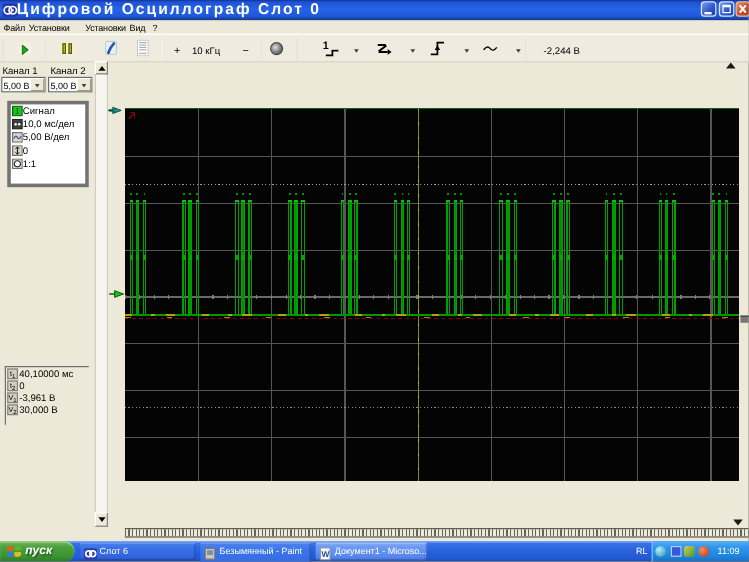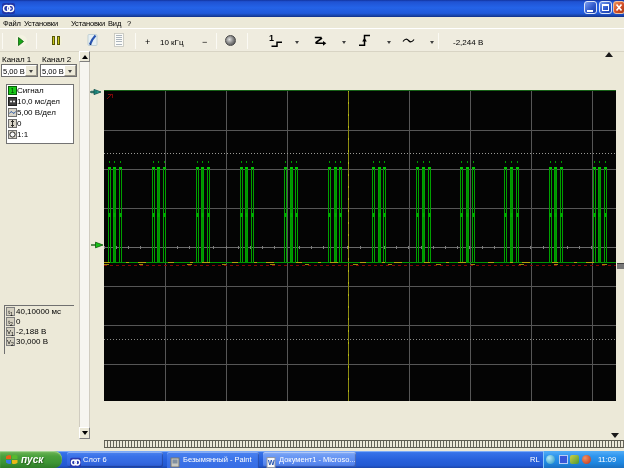--- a/index.html
+++ b/index.html
@@ -6,20 +6,21 @@
 .tb-sep{position:absolute;width:1px;background:#b4b09e;border-right:1px solid #fbfaf4}
 .ddarr{position:absolute;width:0;height:0;border-left:2.5px solid transparent;border-right:2.5px solid transparent;border-top:3px solid #404040}
 </style></head><body>
 <div class="abs" style="left:0;top:0;width:624px;height:17px;background:linear-gradient(180deg,#12339e 0%,#1f52d2 10%,#2463e8 45%,#2059da 78%,#17409f 94%,#102e8a 100%)">
 <svg class="abs" style="left:2px;top:2px" width="13" height="13" viewBox="0 0 13 13">
  <rect x="0" y="1" width="13" height="11" rx="2" fill="#2236a8"></rect>
  <circle cx="4.6" cy="6.5" r="3.1" fill="none" stroke="#fff" stroke-width="1.4"></circle>
  <circle cx="8.6" cy="6.5" r="3.1" fill="none" stroke="#fff" stroke-width="1.4"></circle>
  <circle cx="8.6" cy="6.5" r="1" fill="#e8d8f0"></circle>
 </svg>
+<div class="abs" style="left:14px;top:1px;font-size:13px;line-height:13px;font-weight:bold;color:#fff;letter-spacing:1.7px">Цифровой Осциллограф Слот 0</div>
 <div class="abs" style="left:584px;top:1px;width:13px;height:13px;border-radius:3px;border:1px solid #dce6f8;background:linear-gradient(135deg,#7a9ef2,#2c55c8 60%,#1c3fa8)">
       <div class="abs" style="left:2px;top:8px;width:6px;height:2px;background:#fff"></div>
     </div>
 <div class="abs" style="left:599px;top:1px;width:13px;height:13px;border-radius:3px;border:1px solid #dce6f8;background:linear-gradient(135deg,#7a9ef2,#2c55c8 60%,#1c3fa8)">
       <div class="abs" style="left:2px;top:2px;width:7px;height:7px;border:1px solid #fff;border-top-width:2px"></div>
     </div>
 <div class="abs" style="left:613px;top:1px;width:12px;height:13px;border-radius:3px;border:1px solid #f0c0a0;background:linear-gradient(135deg,#f09858,#d6502a 50%,#a83810)">
       <svg width="10" height="11" style="position:absolute;left:0px;top:0px">
         <path d="M2.5,2.5 L7.5,8.5 M7.5,2.5 L2.5,8.5" stroke="#fff" stroke-width="1.7"></path>
       </svg>
@@ -93,21 +94,21 @@
 <div class="abs" style="right:0px;top:0px;width:12px;height:11px;background:#ece9d8;border:1px solid #fff;border-right-color:#9a968a;border-bottom-color:#9a968a">
       <div class="ddarr" style="left:3px;top:4px"></div>
     </div>
 </div>
 <div class="abs" style="left:40px;top:64px;width:37px;height:13px;background:#fff;border:1px solid #6e6e6e">
 <div class="abs" style="left:1px;top:2px;font-size:7.5px;color:#000">5,00 В</div>
 <div class="abs" style="right:0px;top:0px;width:12px;height:11px;background:#ece9d8;border:1px solid #fff;border-right-color:#9a968a;border-bottom-color:#9a968a">
       <div class="ddarr" style="left:3px;top:4px"></div>
     </div>
 </div>
-<div class="abs" style="left:6px;top:84px;width:68px;height:60px;background:#fff;border:1px solid #737373">
+<div class="abs" style="left:6px;top:84px;width:68px;height:72px;background:#fff;border:3px solid #737373">
 <svg class="abs" style="left:1px;top:1px" width="9" height="9">
       <rect x="0.5" y="0.5" width="8" height="8" fill="#18c818" stroke="#0a5a0a"></rect>
       <text x="2.5" y="7.2" font-size="7" fill="#003800">1</text>
     </svg>
 <div class="abs" style="left:10px;top:1px;font-size:8px;color:#000;white-space:nowrap">Сигнал</div>
 <svg class="abs" style="left:1px;top:12px" width="9" height="9">
       <rect x="0.5" y="0.5" width="8" height="8" fill="#404040" stroke="#202020"></rect>
       <circle cx="3" cy="4.5" r="1" fill="#fff"></circle>
       <circle cx="6" cy="4.5" r="1" fill="#fff"></circle>
     </svg>
@@ -127,21 +128,21 @@
       <circle cx="4.5" cy="4.5" r="2.6" fill="#f8f8f8" stroke="#000" stroke-width="0.8"></circle>
     </svg>
 <div class="abs" style="left:10px;top:45px;font-size:8px;color:#000;white-space:nowrap">1:1</div>
 </div>
 <div class="abs" style="left:4px;top:305px;width:70px;height:49px;border-top:1px solid #707070;border-left:1px solid #707070">
 <div class="abs" style="left:1px;top:1px;width:9px;height:9px;background:#d4d0c0;border:1px solid #808080;font-size:6px;text-align:center;line-height:8px">t<sub style="font-size:5px">1</sub></div>
 <div class="abs" style="left:11px;top:1px;font-size:8px;color:#000;white-space:nowrap">40,10000 мс</div>
 <div class="abs" style="left:1px;top:11px;width:9px;height:9px;background:#d4d0c0;border:1px solid #808080;font-size:6px;text-align:center;line-height:8px">t<sub style="font-size:5px">2</sub></div>
 <div class="abs" style="left:11px;top:11px;font-size:8px;color:#000;white-space:nowrap">0</div>
 <div class="abs" style="left:1px;top:21px;width:9px;height:9px;background:#d4d0c0;border:1px solid #808080;font-size:6px;text-align:center;line-height:8px">V<sub style="font-size:5px">1</sub></div>
-<div class="abs" style="left:11px;top:21px;font-size:8px;color:#000;white-space:nowrap">-2,188 В</div>
+<div class="abs" style="left:11px;top:21px;font-size:8px;color:#000;white-space:nowrap">-3,961 В</div>
 <div class="abs" style="left:1px;top:31px;width:9px;height:9px;background:#d4d0c0;border:1px solid #808080;font-size:6px;text-align:center;line-height:8px">V<sub style="font-size:5px">2</sub></div>
 <div class="abs" style="left:11px;top:31px;font-size:8px;color:#000;white-space:nowrap">30,000 В</div>
 </div>
 <div class="abs" style="left:79px;top:62px;width:11px;height:365px;background:#f6f5f0;border-left:1px solid #d0ccc0;border-right:1px solid #d0ccc0"></div>
 <div class="abs" style="left:79px;top:51px;width:11px;height:11px;background:#ece9d8;border:1px solid #fff;border-right-color:#808080;border-bottom-color:#808080">
 <div class="abs" style="left:2px;top:3px;width:0;height:0;border-left:3px solid transparent;border-right:3px solid transparent;border-bottom:4px solid #000"></div>
   </div>
 <div class="abs" style="left:79px;top:427px;width:11px;height:12px;background:#ece9d8;border:1px solid #fff;border-right-color:#808080;border-bottom-color:#808080">
 <div class="abs" style="left:2px;top:3px;width:0;height:0;border-left:3px solid transparent;border-right:3px solid transparent;border-top:4px solid #000"></div>
   </div>

